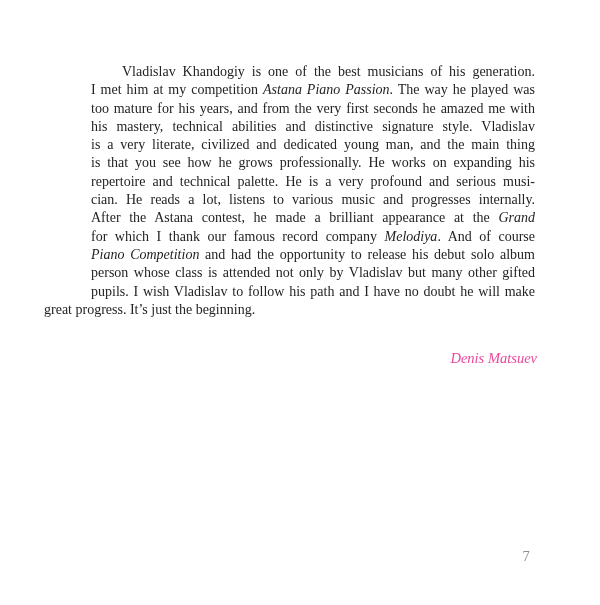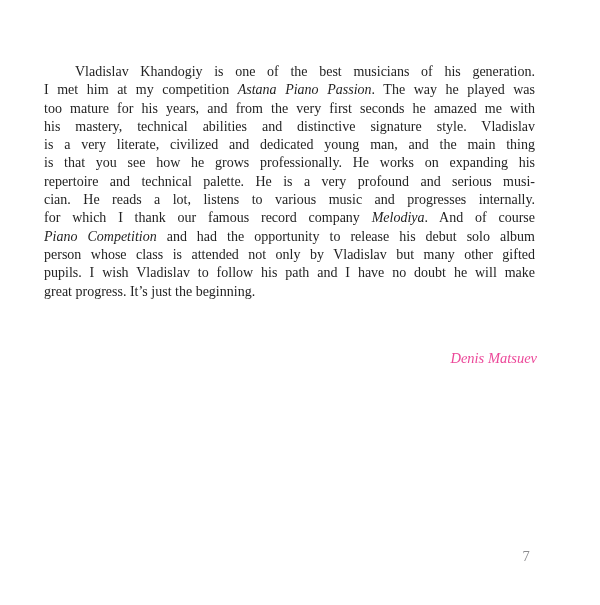--- a/index.html
+++ b/index.html
@@ -29,20 +29,21 @@
   }
   .line {
     height: 18.3px;
     line-height: 18.3px;
     text-align: justify;
     overflow: hidden;
     white-space: normal;
   }
   .line.just {
     text-align-last: justify;
+    margin-left: 47px;
   }
   .line.indent {
     text-indent: 31px;
   }
   .line em {
   }
   .signature {
     position: absolute;
     top: 350px;
     right: 63px;
@@ -66,20 +67,21 @@
 <div class="page">
   <div class="text-block" id="paragraph">
       <div class="line indent just"><span>Vladislav Khandogiy is one of the best musicians of his generation.</span></div>
       <div class="line just"><span>I met him at my competition </span><em>Astana Piano Passion</em><span>. The way he played was</span></div>
       <div class="line just"><span>too mature for his years, and from the very first seconds he amazed me with</span></div>
       <div class="line just"><span>his mastery, technical abilities and distinctive signature style. Vladislav</span></div>
       <div class="line just"><span>is a very literate, civilized and dedicated young man, and the main thing</span></div>
       <div class="line just"><span>is that you see how he grows professionally. He works on expanding his</span></div>
       <div class="line just"><span>repertoire and technical palette. He is a very profound and serious musi-</span></div>
       <div class="line just"><span>cian. He reads a lot, listens to various music and progresses internally.</span></div>
+      <div class="line just"><span>After the Astana contest, he made a brilliant appearance at the </span><em>Grand</em></div>
       <div class="line just"><span>for which I thank our famous record company </span><em>Melodiya</em><span>. And of course</span></div>
       <div class="line just"><em>Piano Competition</em><span> and had the opportunity to release his debut solo album</span></div>
       <div class="line just"><span>person whose class is attended not only by Vladislav but many other gifted</span></div>
       <div class="line just"><span>pupils. I wish Vladislav to follow his path and I have no doubt he will make</span></div>
       <div class="line"><span>great progress. It’s just the beginning.</span></div>
     </div>
 
   <div class="signature">Denis Matsuev</div>
 
   <div class="page-number">7</div>

